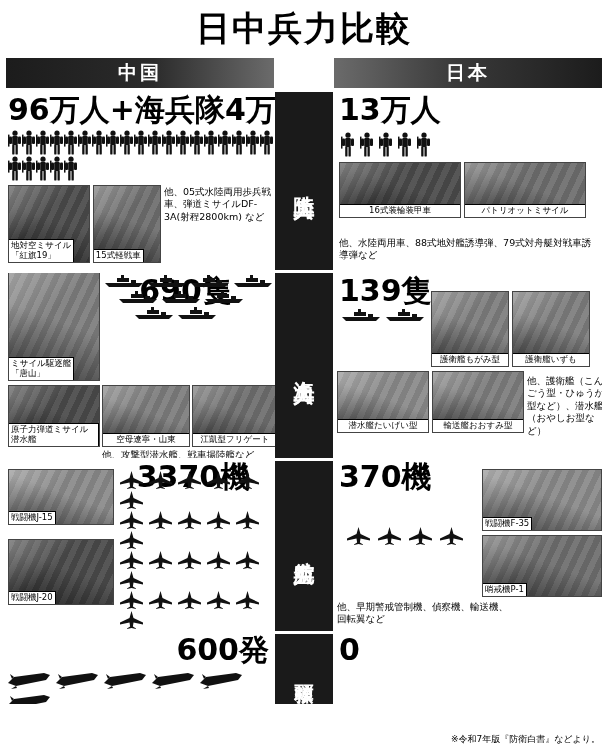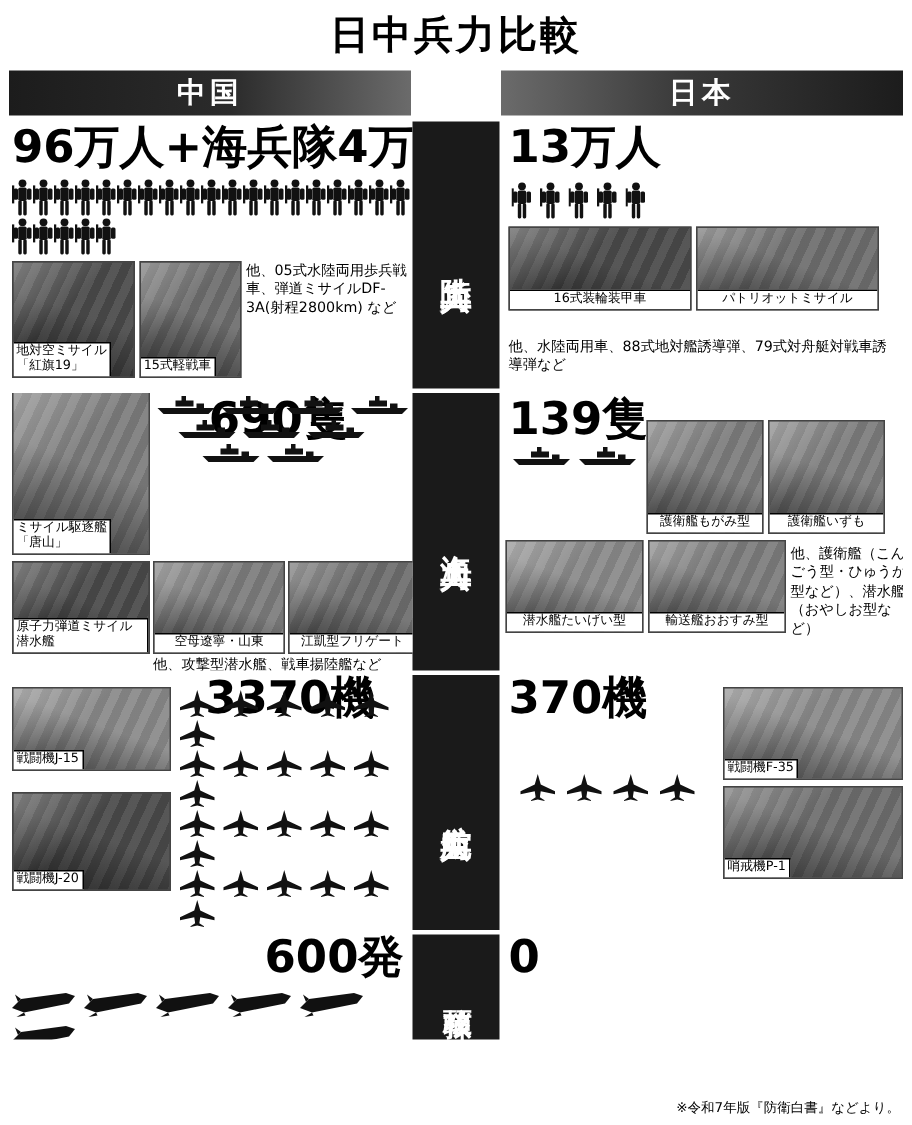--- a/index.html
+++ b/index.html
@@ -9,21 +9,21 @@
     font-family: "Liberation Sans", sans-serif;
     color: #000;
     overflow: hidden;
     position: relative;
   }
   .page { width: 608px; height: 750px; position: relative; }
 
   
   .title {
     text-align: center;
-    font-size: 26px;
+    font-size: 34px;
     font-weight: bold;
     letter-spacing: 2px;
     padding: 6px 0 4px;
     font-family: Liberation Sans, sans-serif;
   }
 
   
   .country-band {
     display: flex;
     height: 30px;
@@ -813,20 +813,21 @@
               <path fill="#111" d="M13.5 0l2 7 9.5 4.5v2l-9.5-2-.6 4 3.1 2v.5L13.5 17l-4.5 1v-.5l3.1-2-.6-4-9.5 2v-2L11.5 7z"></path>
             </svg>
           <svg class="ic plane" viewBox="0 0 27 18">
               <path fill="#111" d="M13.5 0l2 7 9.5 4.5v2l-9.5-2-.6 4 3.1 2v.5L13.5 17l-4.5 1v-.5l3.1-2-.6-4-9.5 2v-2L11.5 7z"></path>
             </svg>
           <svg class="ic plane" viewBox="0 0 27 18">
               <path fill="#111" d="M13.5 0l2 7 9.5 4.5v2l-9.5-2-.6 4 3.1 2v.5L13.5 17l-4.5 1v-.5l3.1-2-.6-4-9.5 2v-2L11.5 7z"></path>
             </svg>
         </div>
 
+        <div class="note" style="position:absolute; left:2px; top:108px; width:180px;">他、早期警戒管制機、偵察機、輸送機、回転翼など</div>
       </div>
     </div>
   </div>
 
   <div class="row r-nuclear" style="height:70px;">
 
     <div class="side left">
       <div class="bignum" style="text-align:right; padding:0 4px 0 0;">600発</div>
       <div class="icons" style="gap:2px; margin-top:4px; justify-content:flex-start;">
         <svg class="ic missile" viewBox="0 0 46 20">

